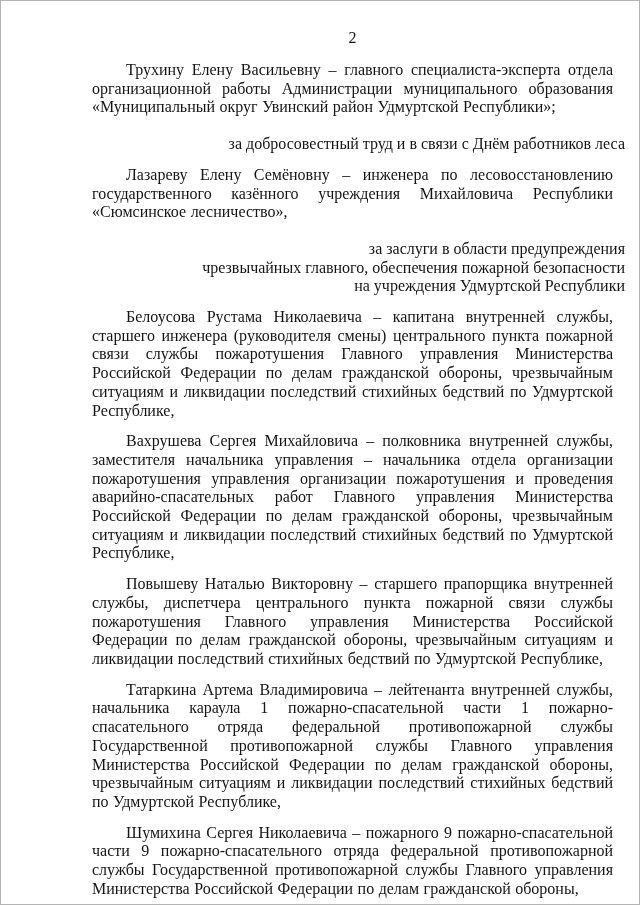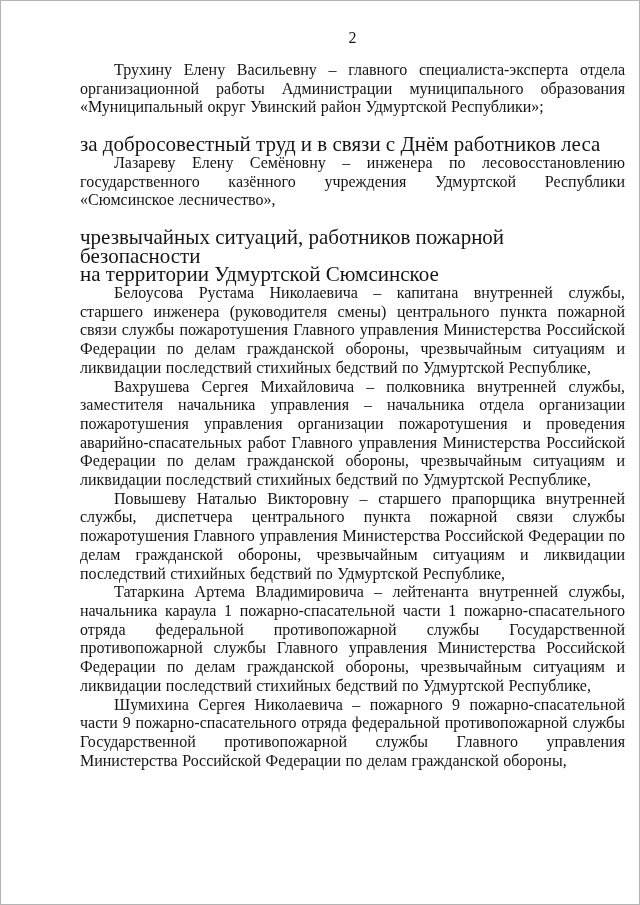--- a/index.html
+++ b/index.html
@@ -22,56 +22,57 @@
     box-sizing: border-box;
     padding: 27px 14px 0 79px;
   }
   .page-number {
     text-align: center;
     font-size: 16px;
     line-height: 19px;
     margin-bottom: 14px;
   }
   .para {
-    margin: 0;
+    margin: 12px;
     font-size: 16px;
     line-height: 18.7px;
     text-align: justify;
     text-indent: 34px;
     word-spacing: 0.5px;
   }
   .centered-line {
     margin: 0;
-    font-size: 21px;
+    font-size: 16px;
     line-height: 18.7px;
-    text-align: left;
+    text-align: right;
     text-indent: 0;
   }
   .gap-above {
     margin-top: 18px;
   }
 </style>
 </head>
 <body>
 
 <div class="page">
   <div class="content">
 
     <div class="page-number">2</div>
 
     <p class="para">Трухину Елену Васильевну – главного специалиста-эксперта отдела организационной работы Администрации муниципального образования «Муниципальный округ Увинский район Удмуртской Республики»;</p>
 
     <p class="centered-line gap-above">за добросовестный труд и в связи с Днём работников леса</p>
 
-    <p class="para">Лазареву Елену Семёновну – инженера по лесовосстановлению государственного казённого учреждения Удмуртской Республики «Сюмсинское лесничество»,</p>
+    <p class="para">Лазареву Елену Семёновну – инженера по лесовосстановлению государственного казённого учреждения Михайловича Республики «Сюмсинское лесничество»,</p>
 
 
     <div class="gap-above">
-      <p class="centered-line">чрезвычайных ситуаций, работников пожарной безопасности</p>
-      <p class="centered-line">на территории Удмуртской Сюмсинское</p>
+      <p class="centered-line">за заслуги в области предупреждения</p>
+      <p class="centered-line">чрезвычайных главного, обеспечения пожарной безопасности</p>
+      <p class="centered-line">на учреждения Удмуртской Республики</p>
     </div>
 
     <p class="para">Белоусова Рустама Николаевича – капитана внутренней службы, старшего инженера (руководителя смены) центрального пункта пожарной связи службы пожаротушения Главного управления Министерства Российской Федерации по делам гражданской обороны, чрезвычайным ситуациям и ликвидации последствий стихийных бедствий по Удмуртской Республике,</p>
 
     <p class="para">Вахрушева Сергея Михайловича – полковника внутренней службы, заместителя начальника управления – начальника отдела организации пожаротушения управления организации пожаротушения и проведения аварийно-спасательных работ Главного управления Министерства Российской Федерации по делам гражданской обороны, чрезвычайным ситуациям и ликвидации последствий стихийных бедствий по Удмуртской Республике,</p>
 
     <p class="para">Повышеву Наталью Викторовну – старшего прапорщика внутренней службы, диспетчера центрального пункта пожарной связи службы пожаротушения Главного управления Министерства Российской Федерации по делам гражданской обороны, чрезвычайным ситуациям и ликвидации последствий стихийных бедствий по Удмуртской Республике,</p>
 
     <p class="para">Татаркина Артема Владимировича – лейтенанта внутренней службы, начальника караула 1 пожарно-спасательной части 1 пожарно-спасательного отряда федеральной противопожарной службы Государственной противопожарной службы Главного управления Министерства Российской Федерации по делам гражданской обороны, чрезвычайным ситуациям и ликвидации последствий стихийных бедствий по Удмуртской Республике,</p>
 

